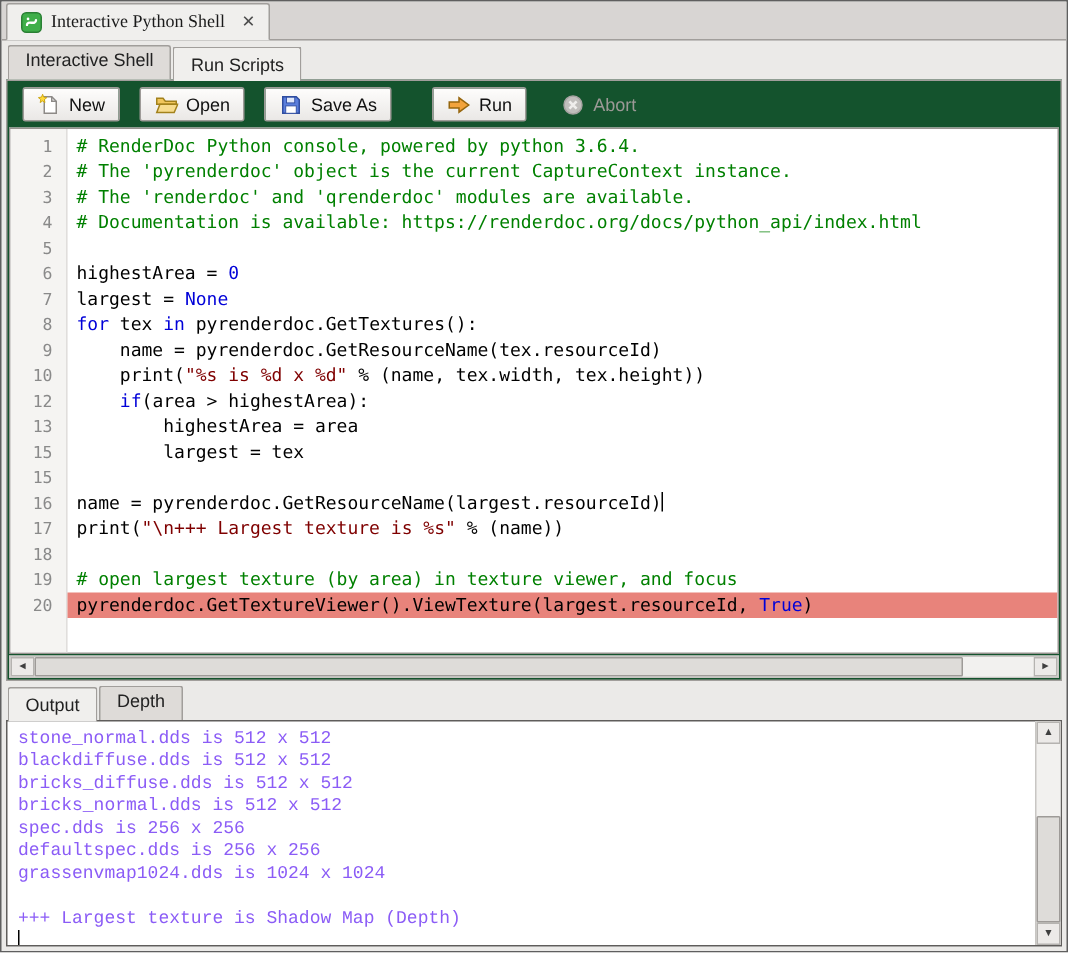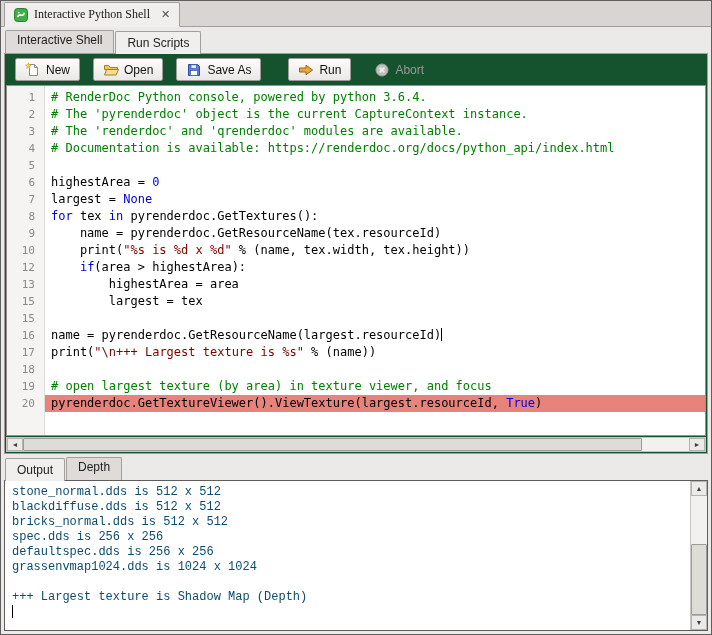--- a/index.html
+++ b/index.html
@@ -50,21 +50,21 @@
   .hscroll{flex:0 0 15px;margin:1px 1px 1px;display:flex;background:#f2f1ef;border:1px solid #c8c6c3;}
   .sb-btn{flex:0 0 16px;display:flex;align-items:center;justify-content:center;font-size:7px;color:#3f3f3f;background:#eceae8;border:1px solid #b5b3b0;}
   .hthumb-track{flex:1;position:relative;background:#f2f1ef;}
   .hthumb{position:absolute;top:0;bottom:0;left:0;width:93%;background:#dedcd9;border:1px solid #9e9b98;border-radius:1px;}
 
   .bottom-tabbar{margin-top:4px;}
 
   
   .output-frame{flex:1;min-height:0;border:1px solid #5f5d5b;background:#fff;display:flex;position:relative;z-index:1;}
   .output-text{flex:1;padding:4px 2px 0 7px;font-family:"Liberation Mono",monospace;font-size:12px;line-height:15px;overflow:hidden;}
-  .out-line{white-space:pre;height:15px;color:#0c4a6e;}
+  .out-line{white-space:pre;height:15px;color:#8b5cf6;}
   .vscroll{flex:0 0 17px;display:flex;flex-direction:column;border-left:1px solid #c8c6c3;background:#f2f1ef;}
   .vscroll .sb-btn{flex:0 0 15px;}
   .vthumb-track{flex:1;position:relative;}
   .vthumb{position:absolute;left:0;right:0;bottom:0;height:60%;background:#dedcd9;border:1px solid #9e9b98;border-radius:1px;}
 </style>
 </head>
 <body>
 
 <div class="window">
 
@@ -237,20 +237,21 @@
 
     <div class="tabbar bottom-tabbar">
       <div class="tab active">Output</div>
       <div class="tab inactive">Depth</div>
     </div>
 
     <div class="output-frame">
       <div class="output-text">
           <div class="out-line">stone_normal.dds is 512 x 512</div>
           <div class="out-line">blackdiffuse.dds is 512 x 512</div>
+          <div class="out-line">bricks_diffuse.dds is 512 x 512</div>
           <div class="out-line">bricks_normal.dds is 512 x 512</div>
           <div class="out-line">spec.dds is 256 x 256</div>
           <div class="out-line">defaultspec.dds is 256 x 256</div>
           <div class="out-line">grassenvmap1024.dds is 1024 x 1024</div>
           <div class="out-line">&nbsp;</div>
           <div class="out-line">+++ Largest texture is Shadow Map (Depth)</div>
           <div class="out-line"><span class="caret"></span></div>
         </div>
       <div class="vscroll">
         <div class="sb-btn">▲</div>

